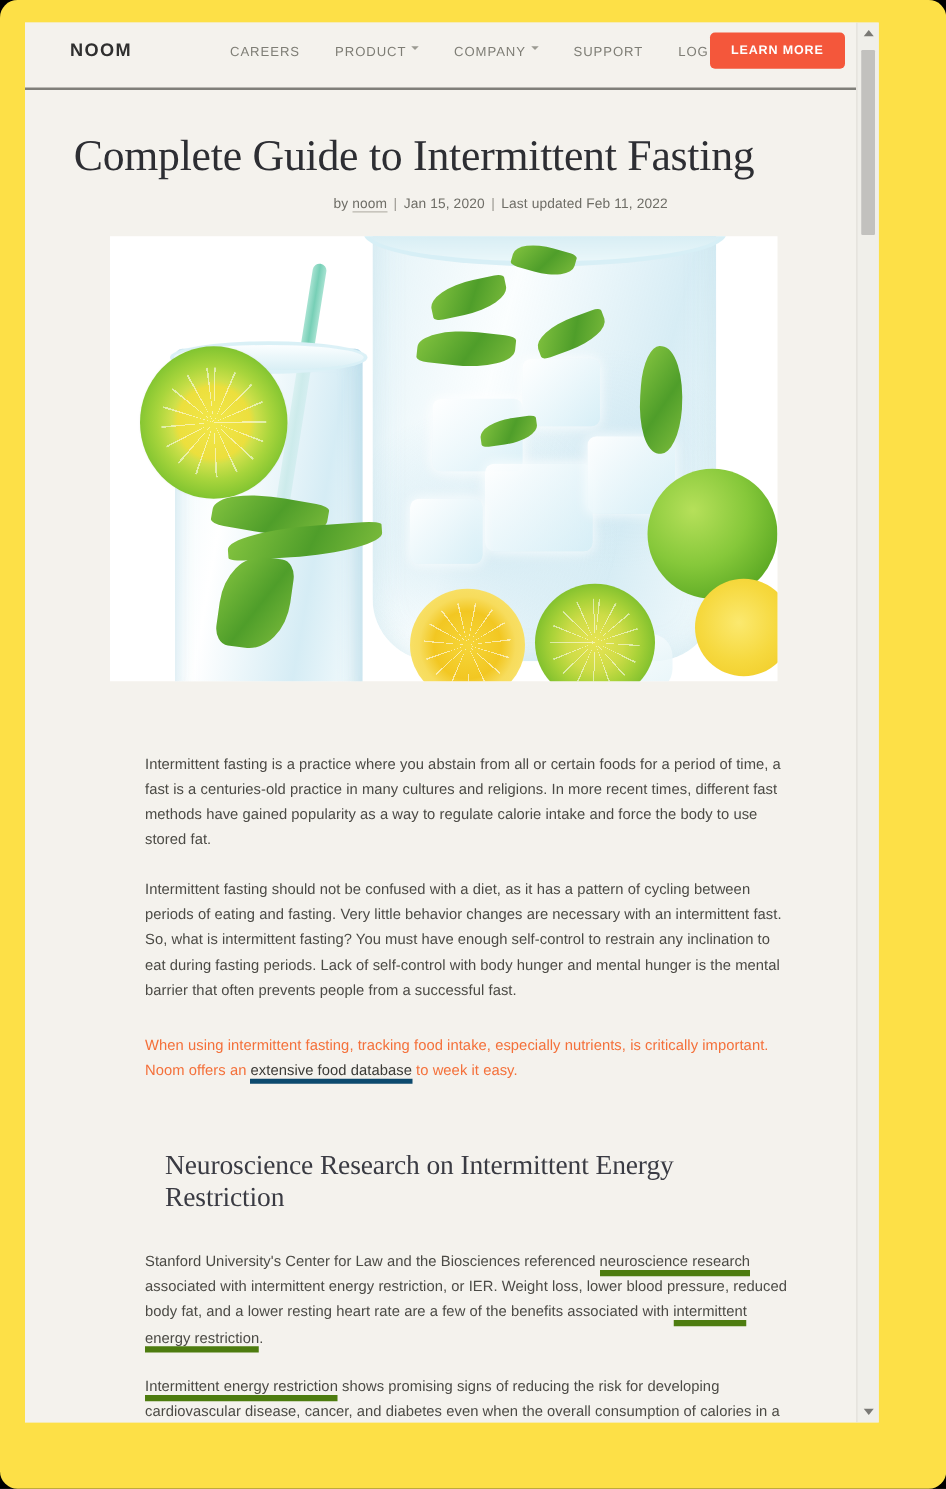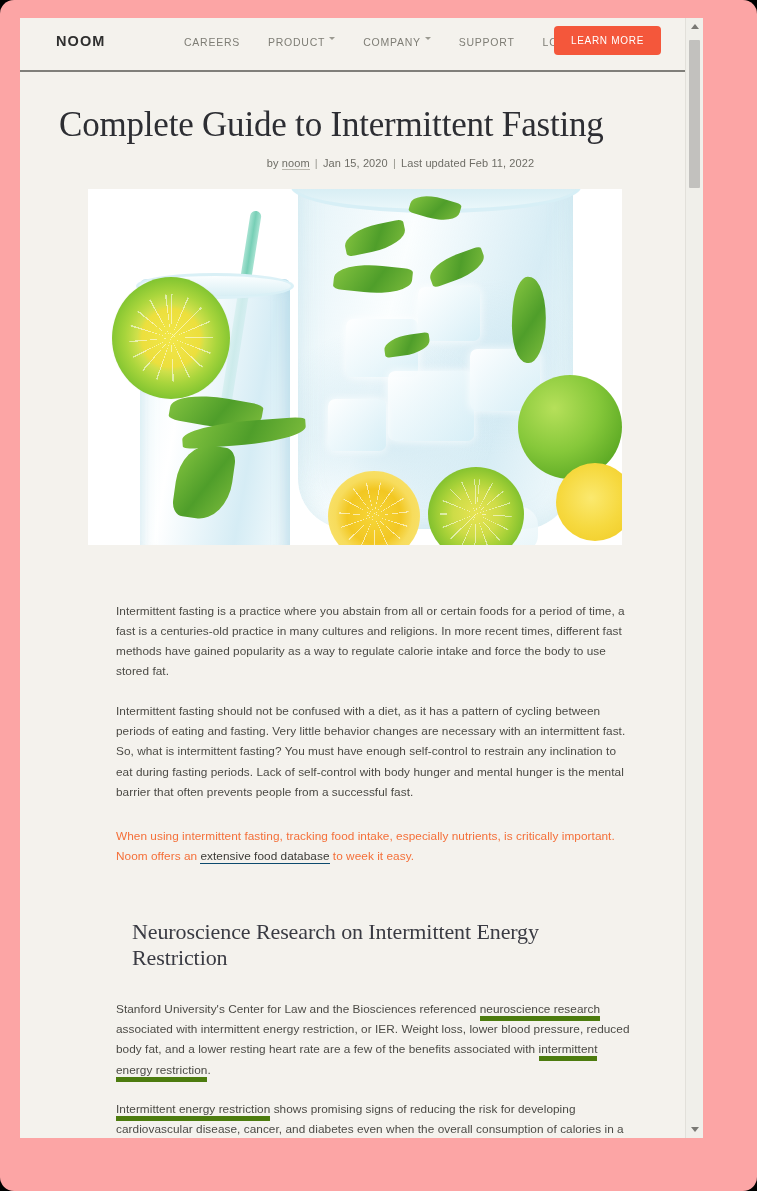--- a/index.html
+++ b/index.html
@@ -13,21 +13,21 @@
   body {
     font-family: "Liberation Sans", sans-serif;
     -webkit-font-smoothing: antialiased;
   }
 
   
   #device-frame {
     position: absolute;
     left: 0; top: 0;
     width: 757px; height: 1191px;
-    background: #fca5a5;
+    background: #fde047;
     border-radius: 14px;
   }
 
   
   #viewport {
     position: absolute;
     left: 20px; top: 18px;
     width: 683px; height: 1120px;
     background: #F4F2ED;
     overflow: hidden;
@@ -79,25 +79,25 @@
     display: inline-block;
     width: 0; height: 0;
     border-left: 3.2px solid transparent;
     border-right: 3.2px solid transparent;
     border-top: 3.4px solid #9B9A92;
     position: relative;
     top: 1px;
   }
   #cta-learn-more {
     position: absolute;
-    right: 24px; top: 8px;
+    right: 9px; top: 8px;
     background: #F4573B;
     color: #ffffff;
     font-size: 10px;
-    font-weight: normal;
+    font-weight: bold;
     letter-spacing: 0.7px;
     padding: 9px 17px 9px 17px;
     border: none;
     border-radius: 4px;
     cursor: pointer;
     font-family: "Liberation Sans", sans-serif;
   }
 
   
   #article {
@@ -259,21 +259,21 @@
     text-decoration: none;
     border-bottom: 5px solid #4d7c0f;
     cursor: pointer;
   }
   #highlight-callout {
     color: #F4703A;
     margin-top: 24px;
   }
   #highlight-callout .inline-link {
     color: #3B3A36;
-    border-bottom: 1px solid #0c4a6e;
+    border-bottom: 4px solid #0c4a6e;
   }
   #section-heading {
     margin: 16px;
     padding: 36px 55px 12px 96px;
     font-family: "Liberation Serif", serif;
     font-size: 22px;
     font-weight: normal;
     color: #3A3B43;
     letter-spacing: -0.1px;
   }

